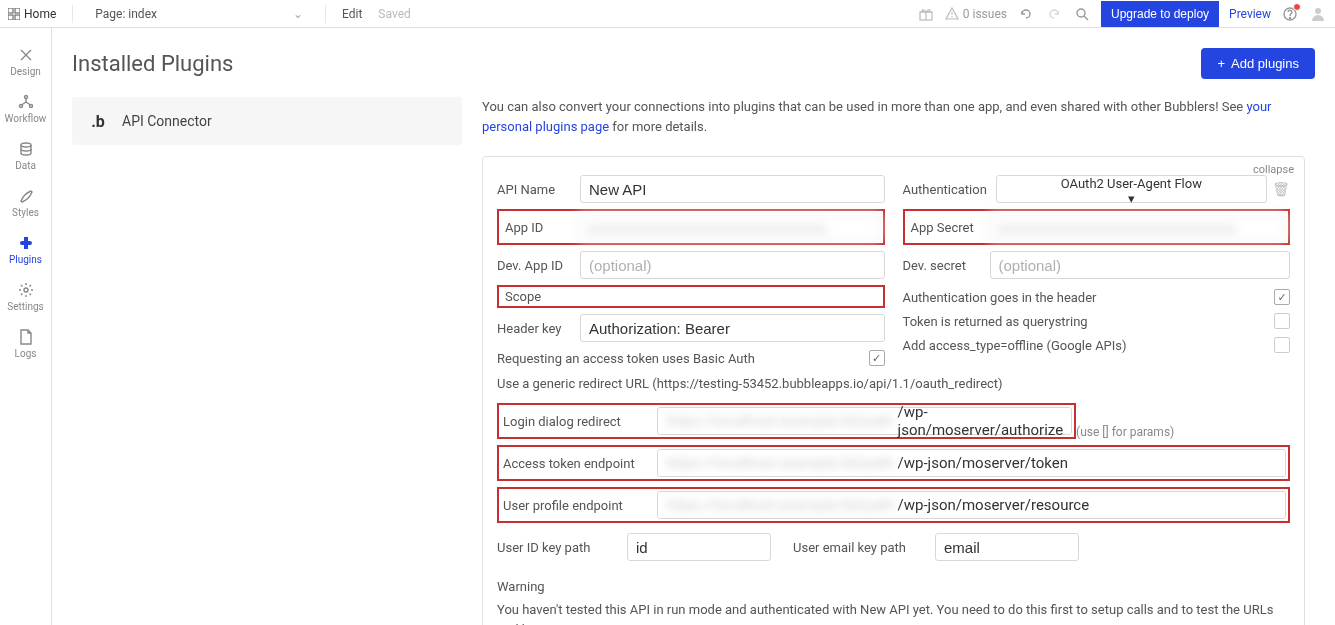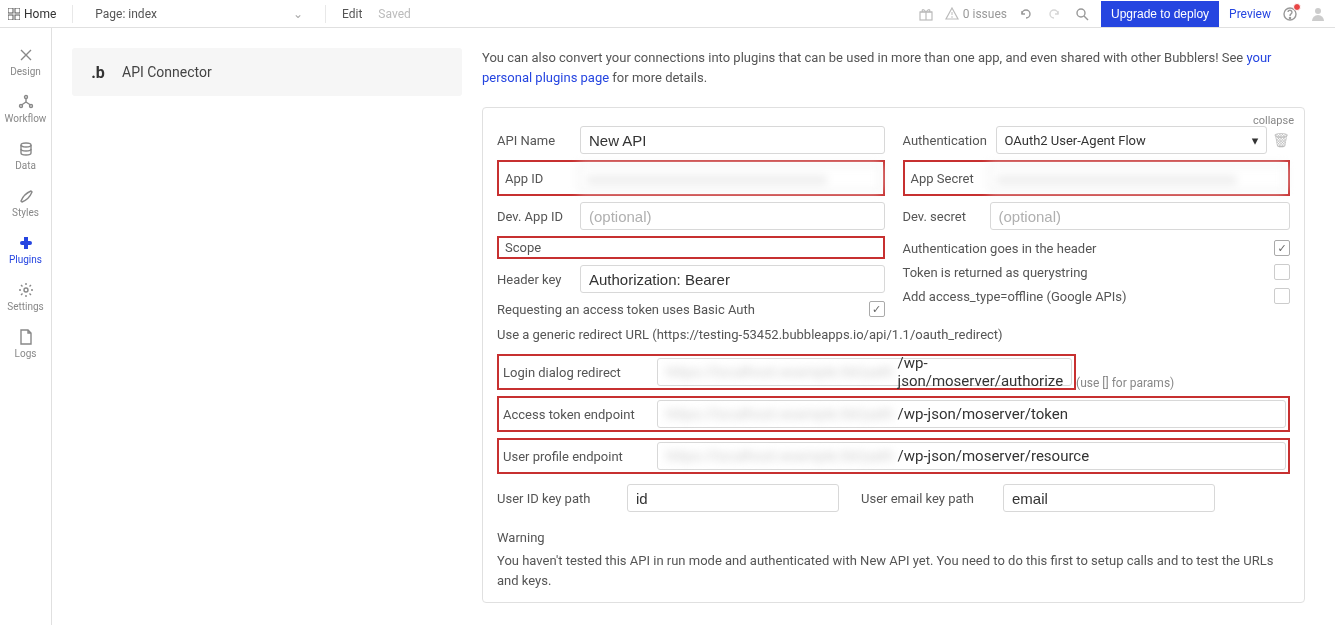--- a/index.html
+++ b/index.html
@@ -35,21 +35,21 @@
 .plugin-name { font-size: 14px; color: #444; }
 .detail { flex: 1; overflow-y: auto; padding-right: 10px; }
 .intro { font-size: 13px; color: #555; line-height: 1.5; margin-bottom: 20px; }
 .intro a { color: #2545e0; text-decoration: none; }
 .panel { border: 1px solid #e0e0e0; border-radius: 4px; padding: 12px 14px; position: relative; }
 .collapse { position: absolute; top: 6px; right: 10px; font-size: 11px; color: #888; cursor: pointer; }
 .fg-label { font-size: 13px; color: #555; }
 .fg-input { height: 28px; border: 1px solid #d8d8d8; border-radius: 3px; padding: 0 8px; font-size: 15px; color: #333; width: 100%; }
 .fg-input::placeholder { color: #b0b0b0; }
 .fg-text { font-size: 13px; color: #555; }
-.fg-select { height: 28px; border: 1px solid #d8d8d8; border-radius: 3px; padding: 0 8px; font-size: 13px; color: #333; display: flex; align-items: center; justify-content: space-between; cursor: pointer; }
+.fg-select { height: 28px; border: 1px solid #d8d8d8; border-radius: 3px; padding: 0 8px; font-size: 13px; color: #333; display: flex; align-items: center; justify-content: space-between; cursor: pointer; flex-direction: column; }
 .check { width: 16px; height: 16px; border: 1px solid #ccc; border-radius: 2px; display: flex; align-items: center; justify-content: center; font-size: 11px; color: #888; cursor: pointer; }
 .check.on { color: #666; border-color: #aaa; }
 .trash { color: #bbb; cursor: pointer; font-size: 14px; }
 .hint { font-size: 12px; color: #888; white-space: nowrap; }
 .warning { margin-top: 18px; }
 .warn-title { font-size: 13px; color: #555; margin-bottom: 6px; }
 .warn-body { font-size: 13px; color: #555; line-height: 1.5; }
 .blur { filter: blur(4px); color: #ccc; user-select: none; }
 .cols { display: flex; gap: 18px; }
 .colL { flex: 1; }
@@ -60,21 +60,21 @@
 .frow-hl { border: 2px solid #c73030; padding: 2px; }
 .frow-hl .fg-label { min-width: 72px; padding-left: 4px; }
 .authrow { display: flex; align-items: center; justify-content: space-between; margin-top: 8px; gap: 10px; }
 .generic-row { display: flex; align-items: center; margin-top: 10px; font-size: 13px; color: #555; }
 .generic-url { color: #555; }
 .hl-redir { border: 2px solid #c73030; padding: 2px; display: flex; align-items: center; gap: 10px; margin-top: 6px; }
 .hl-redir .fg-label { min-width: 146px; padding-left: 2px; }
 .hl-redir .fg-input { flex: 1; }
 .idrow { display: flex; align-items: center; gap: 12px; margin-top: 10px; }
 .idrow .fg-label { min-width: 118px; }
-.idrow .fg-input { width: 212px; }
+.idrow .fg-input { width: 144px; }
 svg { display: block; }
 </style>
 </head>
 <body>
 
 <div class="topbar">
   <div class="tb-left">
     <div class="home-group">
       <span>
           <svg width="12" height="12" viewBox="0 0 12 12">
@@ -209,20 +209,27 @@
       <span class="side-icon">
           <svg width="14" height="16" viewBox="0 0 14 16" fill="none" stroke="#888" stroke-width="1.4">
             <path d="M2 1 h7 l3 3 v11 h-10 Z M9 1 v3 h3"></path>
           </svg>
         </span>
       <span>Logs</span>
     </div>
   </div>
 
   <div class="main">
+    <div class="page-head">
+      <h1 class="page-title">Installed Plugins</h1>
+      <button class="add-btn">
+        <span>+</span>
+        <span>Add plugins</span>
+      </button>
+    </div>
 
     <div class="content">
       <div class="plugin-list">
         <div class="plugin-item">
           <div class="plugin-logo">.b</div>
           <div class="plugin-name">API Connector</div>
         </div>
       </div>
 
       <div class="detail">

